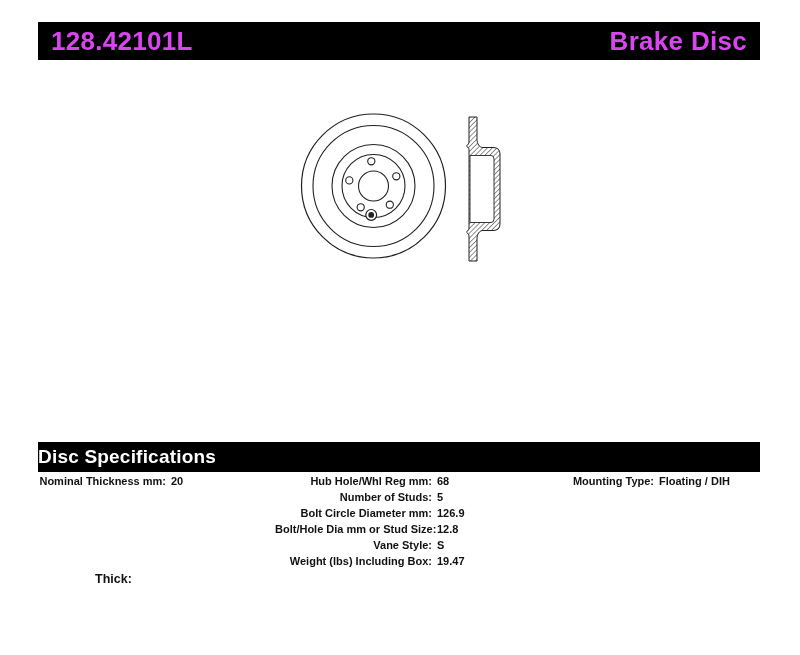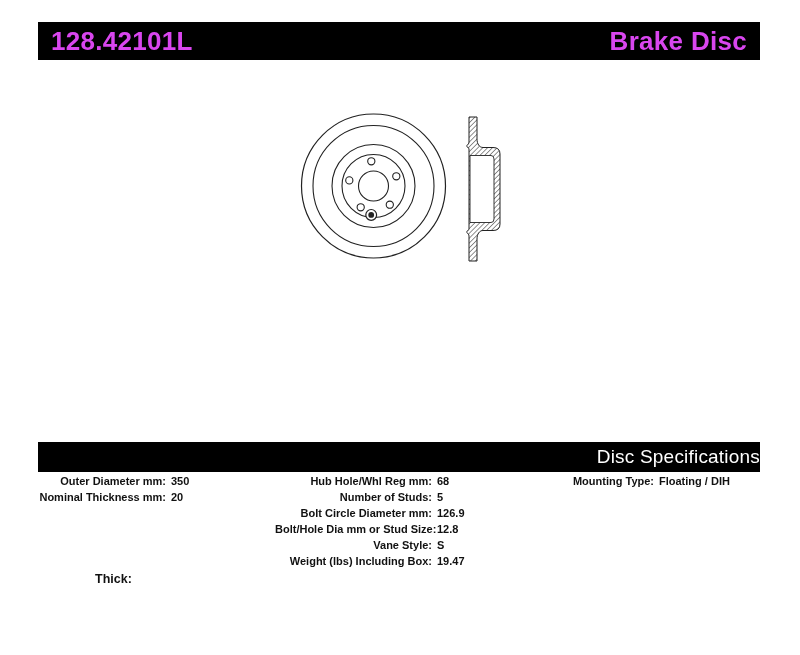--- a/index.html
+++ b/index.html
@@ -45,23 +45,23 @@
   .spec-bar {
     position: absolute;
     left: 38px;
     top: 442px;
     width: 722px;
     height: 30px;
     background: #000;
     color: #fff;
     display: flex;
     align-items: center;
-    justify-content: flex-end;
+    justify-content: flex-start;
     font-size: 19px;
-    font-weight: normal;
+    font-weight: bold;
     letter-spacing: 0.2px;
   }
   .spec-col {
     position: absolute;
     top: 475px;
   }
   .spec-col-1 { left: 38px; }
   .spec-col-2 { left: 275px; }
   .spec-col-3 { left: 560px; }
   .spec-row {
@@ -143,24 +143,20 @@
          L 470,222.5 Z" fill="#ffffff" stroke="#222" stroke-width="0.9"></path>
   </g>
 </svg>
 
 <div class="spec-bar">
   <span>Disc Specifications</span>
 </div>
 
 <div class="spec-col spec-col-1">
   <div class="spec-row">
-    <span class="spec-label">Outer Diameter mm:</span>
-    <span class="spec-value">350</span>
-  </div>
-  <div class="spec-row">
     <span class="spec-label">Nominal Thickness mm:</span>
     <span class="spec-value">20</span>
   </div>
 </div>
 
 <div class="spec-col spec-col-2">
   <div class="spec-row">
     <span class="spec-label">Hub Hole/Whl Reg mm:</span>
     <span class="spec-value">68</span>
   </div>

